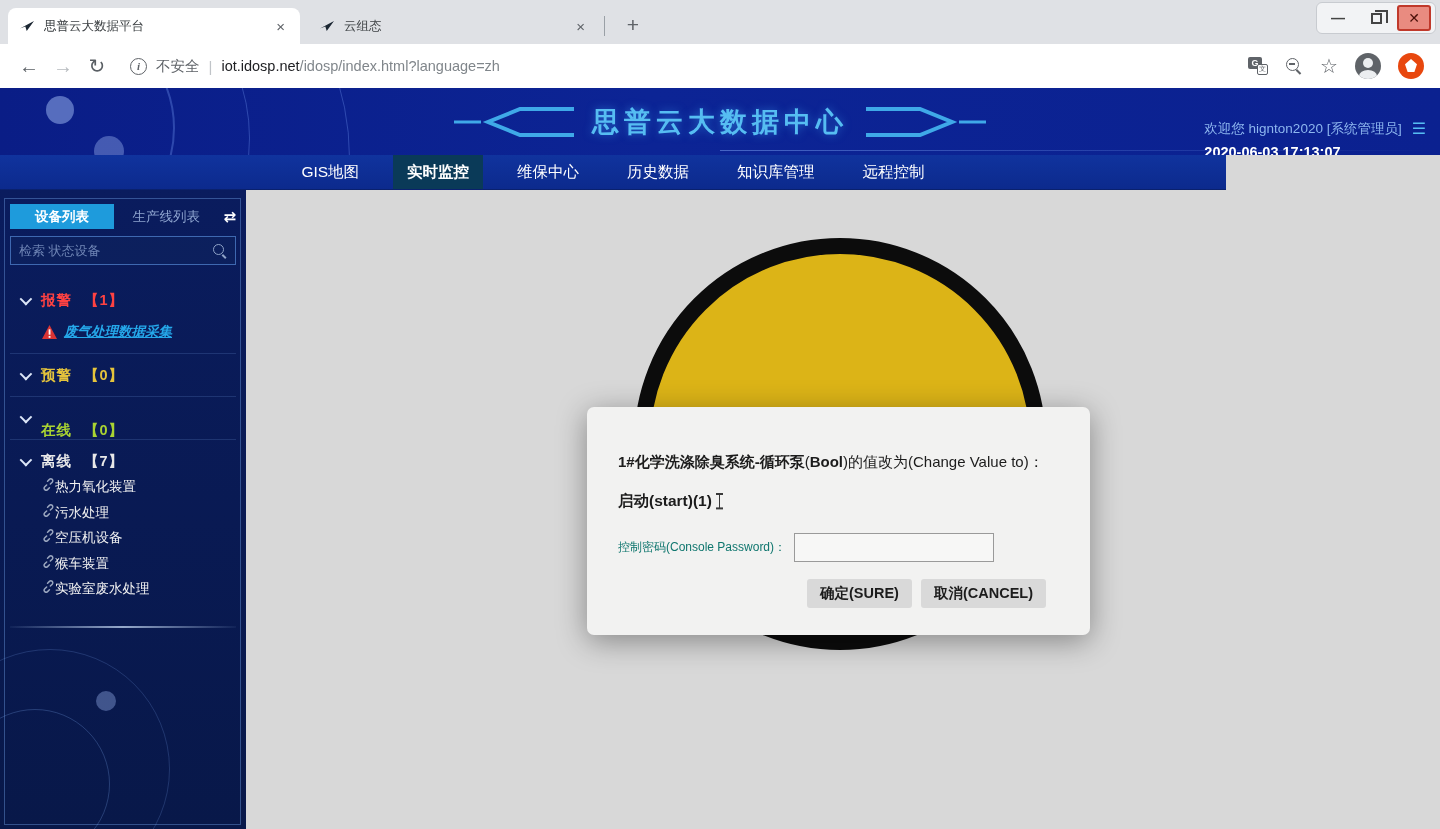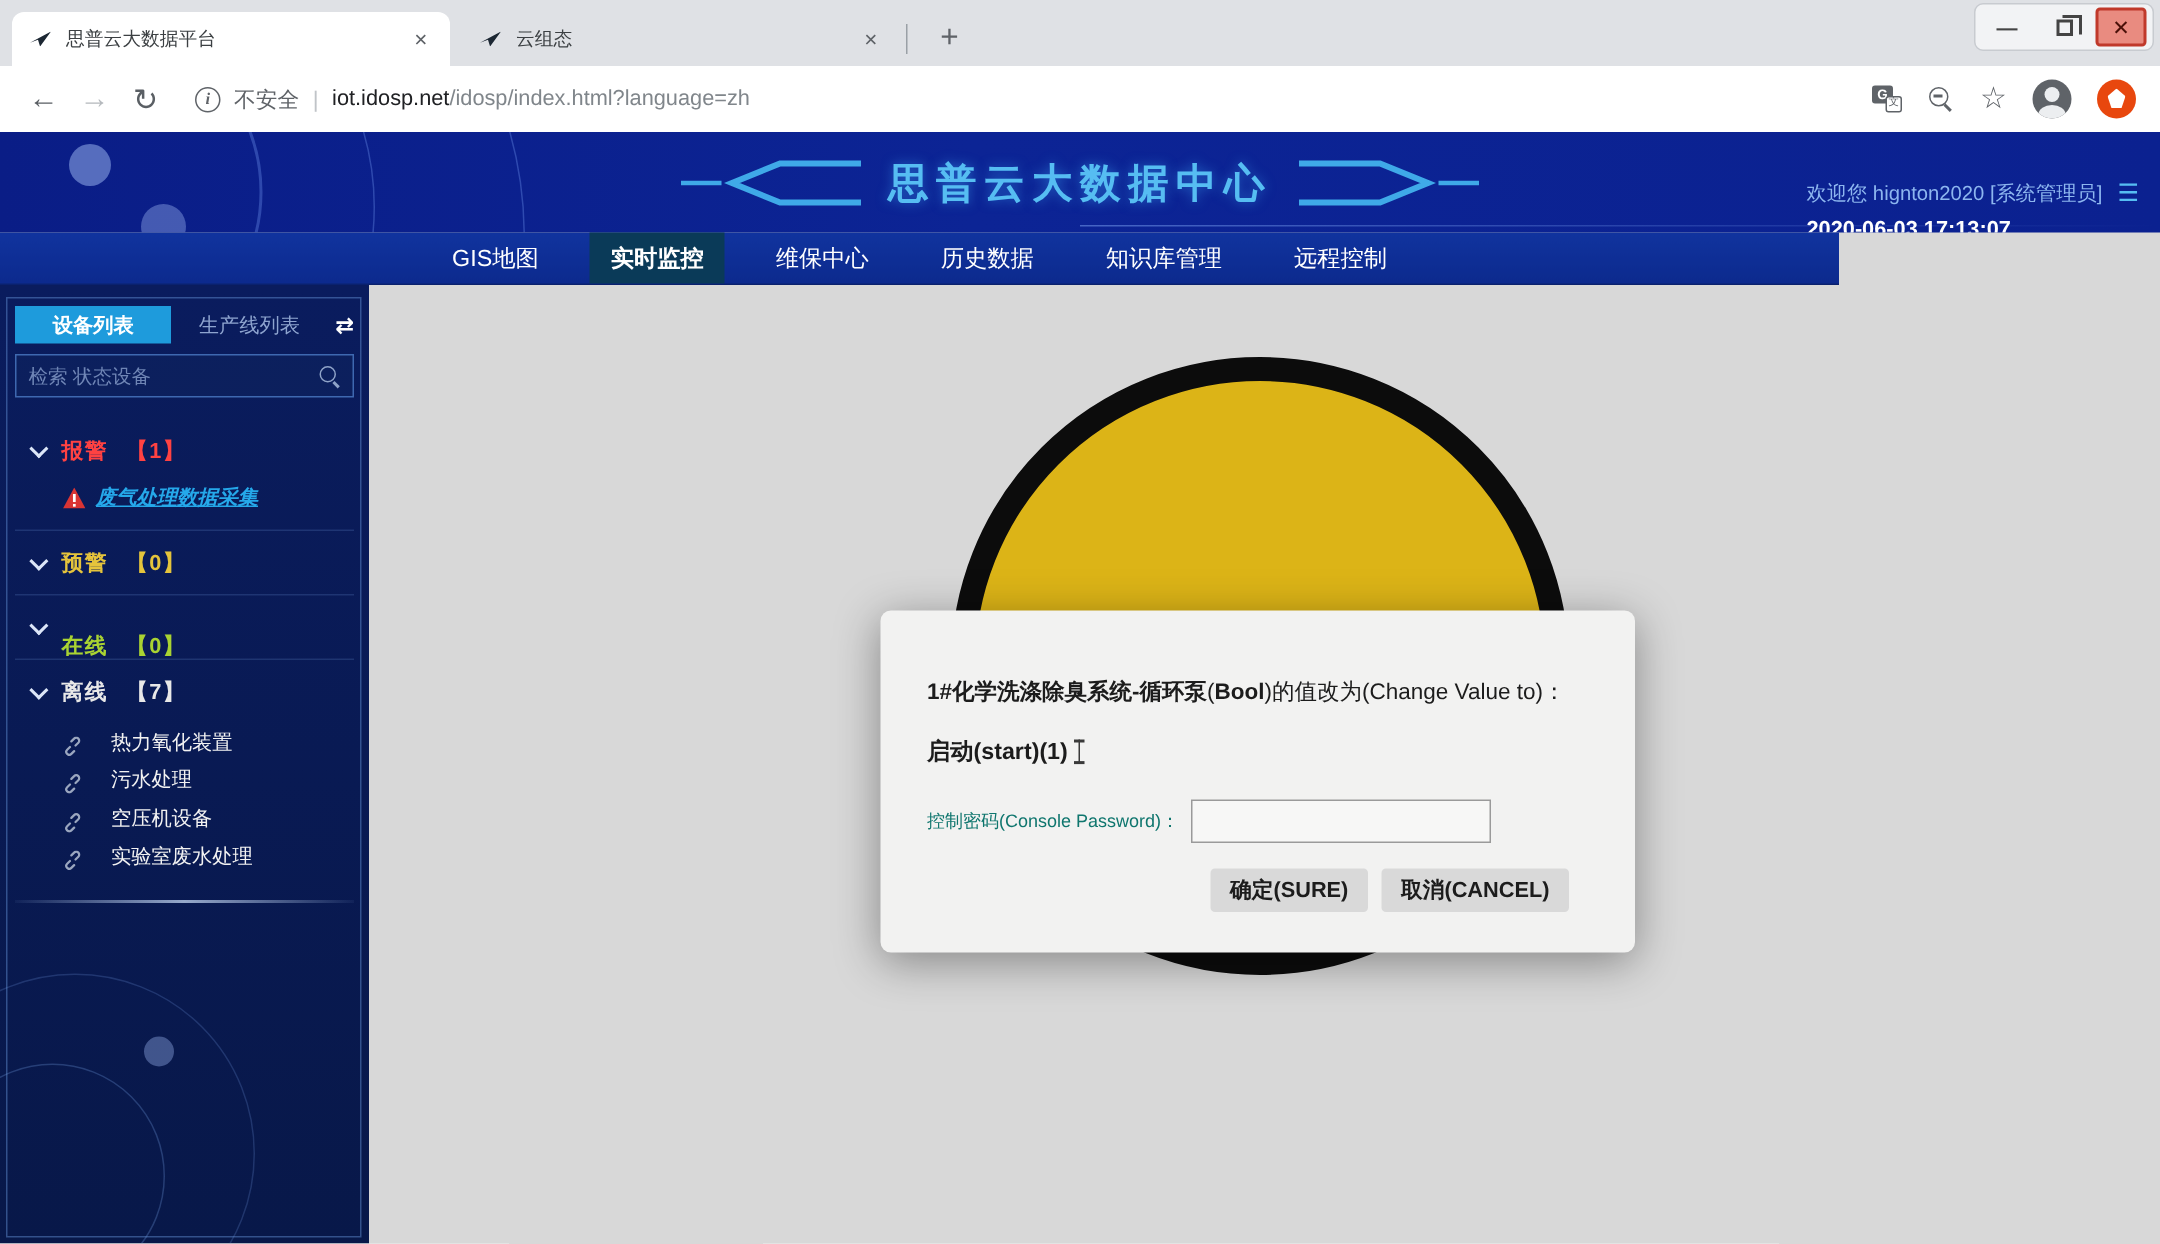--- a/index.html
+++ b/index.html
@@ -123,21 +123,21 @@
     transform:rotate(45deg) translateY(-2px); margin-left:8px; flex:none; }
   .tree-label { font-size:14.5px; font-weight:bold; letter-spacing:1px; }
   .c-alarm { color:#ff4242; }
   .c-warning { color:#e5c43c; }
   .c-online { color:#a9d332;margin-top:24px; }
   .c-offline { color:#e8e8e8; }
   .tree-child-alarm { display:flex; align-items:center; gap:7px; margin:12px 0 2px 30px; }
   .alarm-link { font-size:13.5px; font-weight:bold; font-style:italic; text-decoration:underline;
     color:#25a8ea; cursor:pointer; }
   .offline-list { list-style:none; margin-top:6px; }
-  .offline-list li { display:flex; align-items:flex-end; gap:19px; margin-left:30px; height:25.5px;
+  .offline-list li { display:flex; align-items:flex-start; gap:0; margin-left:30px; height:25.5px;
     color:#f2f2f2; font-size:13.5px; cursor:pointer; }
   .tree-end-divider { margin-top:10px; height:2px;
     background:linear-gradient(90deg, rgba(160,200,255,.05), rgba(210,230,255,.7), rgba(160,200,255,.05)); }
 
   
   .main { position:absolute; left:246px; top:190px; width:1194px; height:639px; background:#d8d8d8; overflow:hidden; }
   .big-circle { position:absolute; left:388px; top:48px; width:412px; height:412px; border-radius:50%;
     background:#dcb417; border:16px solid #0c0c0c; }
 
   
@@ -318,20 +318,26 @@
             <li>
               <svg width="13" height="13" viewBox="0 0 14 14">
                   <path d="M6 3.5 L8 1.5 a2.1 2.1 0 0 1 3 3 L9 6.5 M8 10.5 L6 12.5 a2.1 2.1 0 0 1 -3 -3 L5 7.5" fill="none" stroke="#9aa6bf" stroke-width="1.6" stroke-linecap="round"></path>
                 </svg>
               <span>空压机设备</span>
             </li>
             <li>
               <svg width="13" height="13" viewBox="0 0 14 14">
                   <path d="M6 3.5 L8 1.5 a2.1 2.1 0 0 1 3 3 L9 6.5 M8 10.5 L6 12.5 a2.1 2.1 0 0 1 -3 -3 L5 7.5" fill="none" stroke="#9aa6bf" stroke-width="1.6" stroke-linecap="round"></path>
                 </svg>
+              <span>猴车装置</span>
+            </li>
+            <li>
+              <svg width="13" height="13" viewBox="0 0 14 14">
+                  <path d="M6 3.5 L8 1.5 a2.1 2.1 0 0 1 3 3 L9 6.5 M8 10.5 L6 12.5 a2.1 2.1 0 0 1 -3 -3 L5 7.5" fill="none" stroke="#9aa6bf" stroke-width="1.6" stroke-linecap="round"></path>
+                </svg>
               <span>实验室废水处理</span>
             </li>
           </ul>
         </div>
         <div class="tree-end-divider"></div>
       </div>
     </div>
   </div>
 
   <div class="main">

